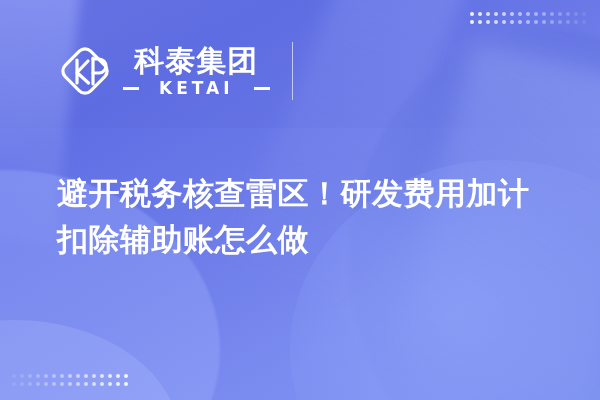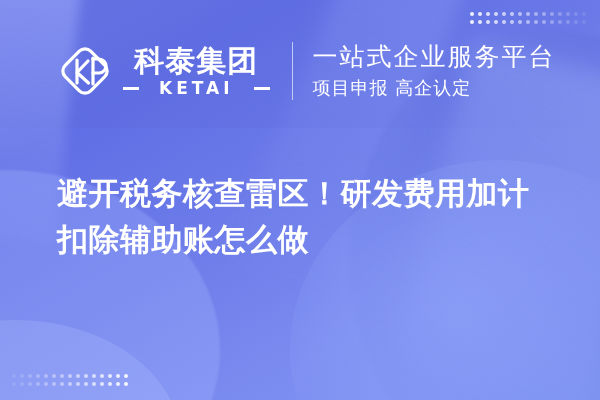--- a/index.html
+++ b/index.html
@@ -276,21 +276,17 @@
       <span class="logo-cn">科泰集团</span>
       <span class="logo-en-row">
         <span class="logo-dash"></span>
         <span class="logo-en">KETAI</span>
         <span class="logo-dash"></span>
       </span>
     </span>
 
     <span class="divider"></span>
 
-    <span class="tagline">
-      <span class="tagline-main">一站式企业服务平台</span>
-      <span class="tagline-sub">项目申报 高企认定</span>
-    </span>
   </div>
 
   <div class="headline">避开税务核查雷区！研发费用加计扣除辅助账怎么做</div>
 
 </div>
 
 </body></html>

